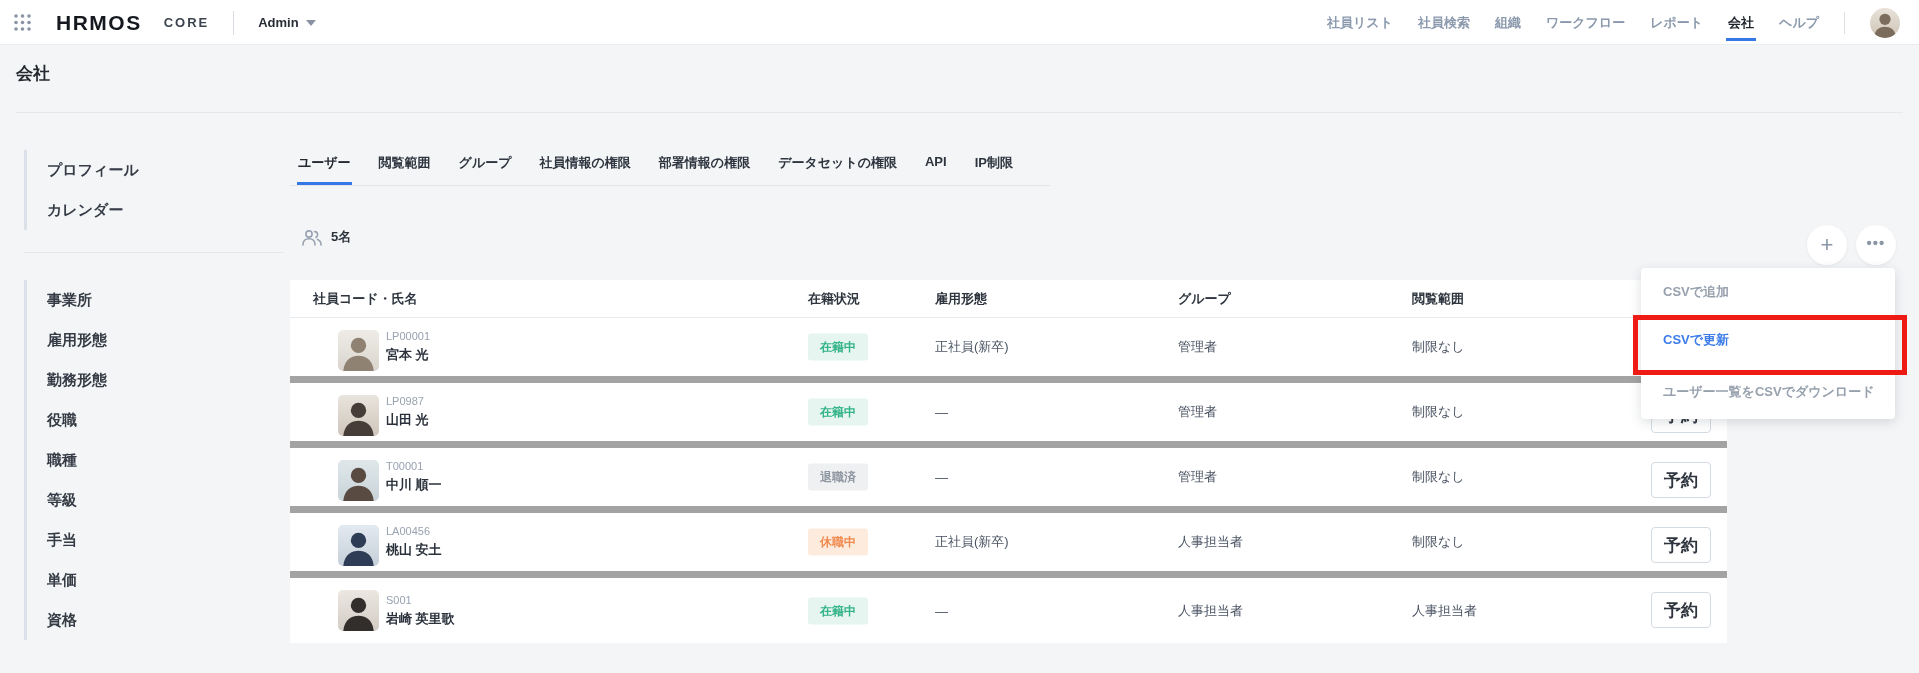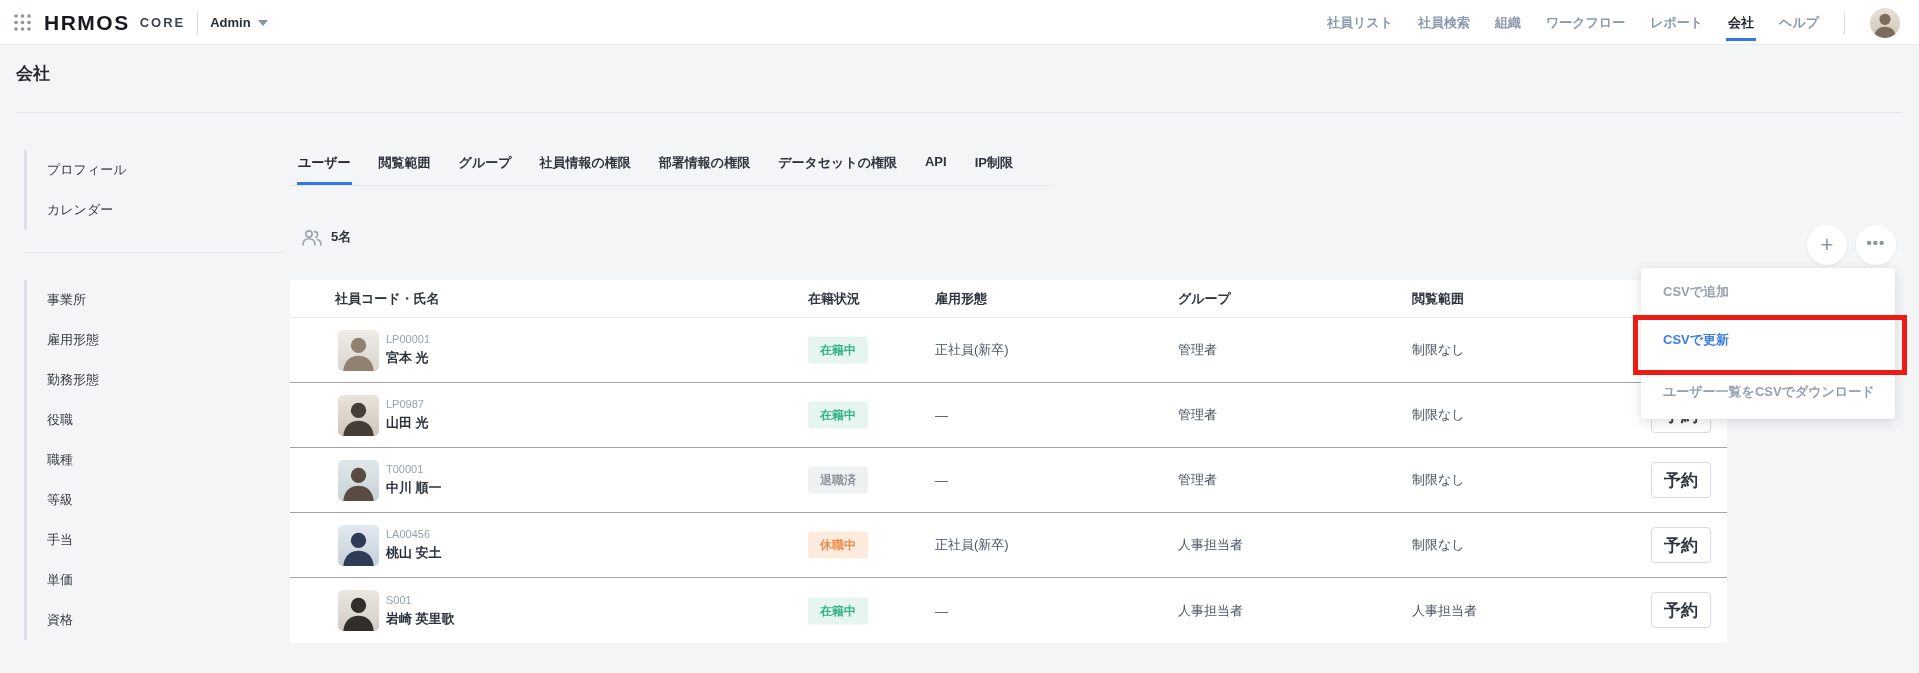--- a/index.html
+++ b/index.html
@@ -2,21 +2,21 @@
 <html><head>
 <meta charset="utf-8">
 <style>
   * { margin:0; padding:0; box-sizing:border-box; }
   html,body { background:#f4f5f7; }
   body { font-family:"Liberation Sans","DejaVu Sans",sans-serif; }
   #app { position:relative; width:1919px; height:673px; background:#f4f5f7; overflow:hidden; }
 
   
   .topbar { position:absolute; left:0; top:0; width:1919px; height:45px; background:#fff; border-bottom:1px solid #eaedf0; }
-  .topbar-left { position:absolute; left:13px; top:0; height:45px; display:flex; align-items:center; gap:12px; }
+  .topbar-left { position:absolute; left:13px; top:0; height:45px; display:flex; align-items:center; gap:24px; }
   .logo-text { font-size:21px; font-weight:800; letter-spacing:1.5px; color:#15191f; }
   .logo-suffix { font-size:13px; font-weight:600; letter-spacing:2px; color:#3c444f; margin-left:-2px; }
   .v-divider { width:1px; height:24px; background:#d9dde3; }
   .account { font-size:13px; font-weight:700; color:#272e38; display:flex; align-items:center; gap:7px; cursor:pointer; }
   .chev { width:0; height:0; border-left:5px solid transparent; border-right:5px solid transparent; border-top:6px solid #8a93a3; }
   .topnav { position:absolute; right:19px; top:0; height:45px; display:flex; align-items:center; gap:25px; }
   .topnav a { text-decoration:none; font-size:13px; font-weight:600; color:#8b99ad; cursor:pointer; white-space:nowrap; }
   .topnav a.active { color:#1f242c; font-weight:700; position:relative; }
   .topnav a.active::after { content:""; position:absolute; left:-2px; right:-2px; bottom:-9px; height:3px; background:#3578e5; }
   .nav-divider { width:1px; height:22px; background:#dcdfe4; }
@@ -26,21 +26,21 @@
 
   
   .grid-icon { width:19px; height:19px; display:block; cursor:pointer; }
 
   
   .page-title { position:absolute; left:16px; top:62px; font-size:17px; font-weight:700; color:#23282f; }
   .title-divider { position:absolute; left:16px; top:112px; width:1887px; height:1px; background:#e5e8ec; }
 
   
   .side-group { position:absolute; left:24px; width:260px; border-left:3px solid #dce1e9; padding-left:20px; }
-  .side-item { height:40px; display:flex; align-items:center; font-size:13px; font-weight:400; color:#353c46; cursor:pointer; white-space:nowrap; }
+  .side-item { height:40px; display:flex; align-items:center; font-size:15px; font-weight:700; color:#353c46; cursor:pointer; white-space:nowrap; }
   .side-divider { position:absolute; left:24px; top:252px; width:260px; height:1px; background:#e5e8ec; }
 
   
   .tabs { position:absolute; left:290px; top:140px; width:760px; display:flex; gap:26px; border-bottom:1px solid #e2e6eb; padding-left:7px; }
   .tab { font-size:13px; font-weight:700; color:#2e353f; padding:14px 1px 13px; cursor:pointer; white-space:nowrap; }
   .tab.active { color:#23292f; padding-bottom:10px; border-bottom:3px solid #3578e5; }
 
   
   .count-row { position:absolute; left:300px; top:228px; display:flex; align-items:center; gap:8px; }
   .count-label { font-size:13px; font-weight:700; color:#2c333d; }
@@ -49,21 +49,21 @@
   .round-btn { position:absolute; width:40px; height:40px; border-radius:50%; background:#fff; border:none;
                color:#8b95a5; display:flex; align-items:center; justify-content:center; cursor:pointer;
                box-shadow:0 1px 3px rgba(30,40,60,.07); font-family:inherit; }
   #plus-btn  { left:1807px; top:225px; font-size:22px; font-weight:400; }
   #more-btn  { left:1856px; top:225px; font-size:15px; font-weight:700; letter-spacing:1px; padding-bottom:6px; }
 
   
   .table-card { position:absolute; left:290px; top:280px; width:1437px; height:363px; background:#fff; border-radius:2px; }
   .thead { position:absolute; left:0; top:0; width:100%; height:38px; border-bottom:1px solid #e7ebef; }
   .th { position:absolute; top:50%; transform:translateY(-50%); font-size:13px; font-weight:700; color:#2e353f; white-space:nowrap; }
-  .trow { position:absolute; left:0; width:100%; height:65px; border-bottom:1px solid #a3a3a3; background:#fff; }
+  .trow { position:absolute; left:0; width:100%; height:65px; border-bottom:7px solid #a3a3a3; background:#fff; }
   .trow:last-child { border-bottom:none; }
   .avatar-sq { position:absolute; left:48px; top:12px; width:41px; height:41px; border-radius:5px; overflow:hidden; }
   .namecell { position:absolute; left:96px; top:50%; transform:translateY(-50%); }
   .code { font-size:11px; color:#98a2b0; margin-bottom:4px; }
   .name { font-size:13px; font-weight:700; color:#2a313b; white-space:nowrap; }
   .cell { position:absolute; top:50%; transform:translateY(-50%); font-size:13px; color:#4a5362; white-space:nowrap; }
   .badge { padding:5px 12px; border-radius:3px; font-size:12px; font-weight:700; }
   .badge-active  { color:#33b389; background:#e6f5ef; }
   .badge-retired { color:#8d95a0; background:#eff0f2; }
   .badge-leave   { color:#ef8a4e; background:#fdecdd; }
@@ -174,21 +174,21 @@
 
   <button class="round-btn" id="plus-btn">
     <span>+</span>
   </button>
   <button class="round-btn" id="more-btn">
     <span>•••</span>
   </button>
 
   <div class="table-card">
     <div class="thead">
-      <span class="th" style="left:45px;">社員コード・氏名</span>
+      <span class="th" style="left:23px;">社員コード・氏名</span>
       <span class="th" style="left:518px;">在籍状況</span>
       <span class="th" style="left:645px;">雇用形態</span>
       <span class="th" style="left:888px;">グループ</span>
       <span class="th" style="left:1122px;">閲覧範囲</span>
     </div>
 
     <div class="trow" style="top:38px;">
       <div class="avatar-sq" style="background: linear-gradient(rgb(239, 236, 231), rgb(217, 212, 205));">
         <svg class="sil-svg" viewBox="0 0 40 40">
             <circle class="sil" cx="20" cy="15" r="7.5" style="fill: rgb(143, 130, 114);"></circle>

